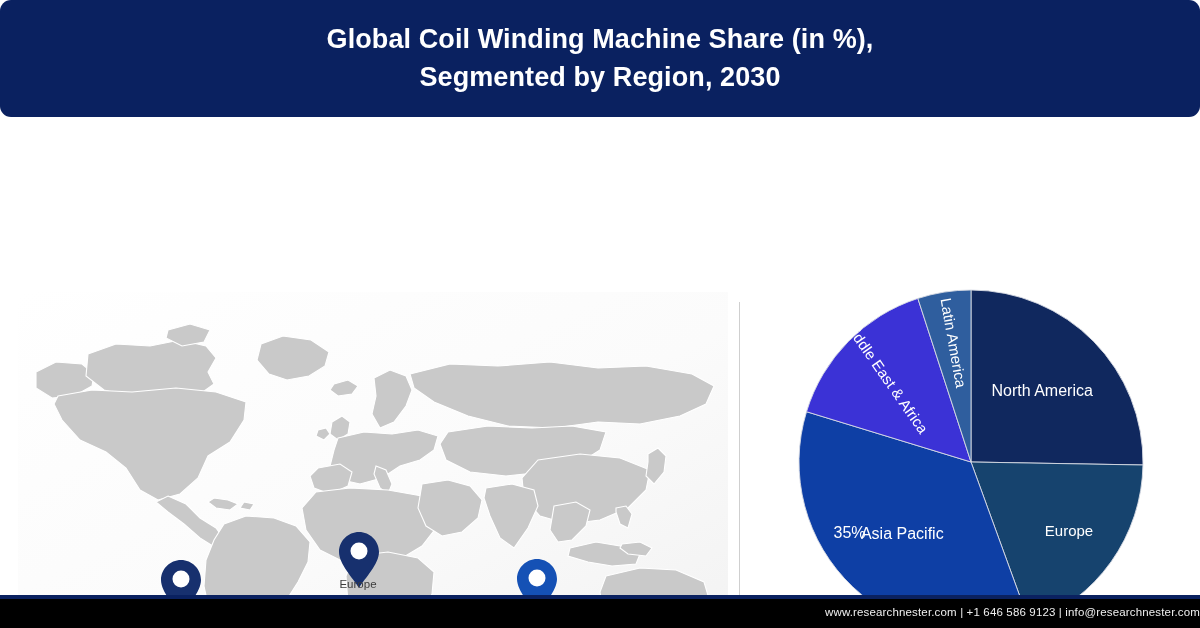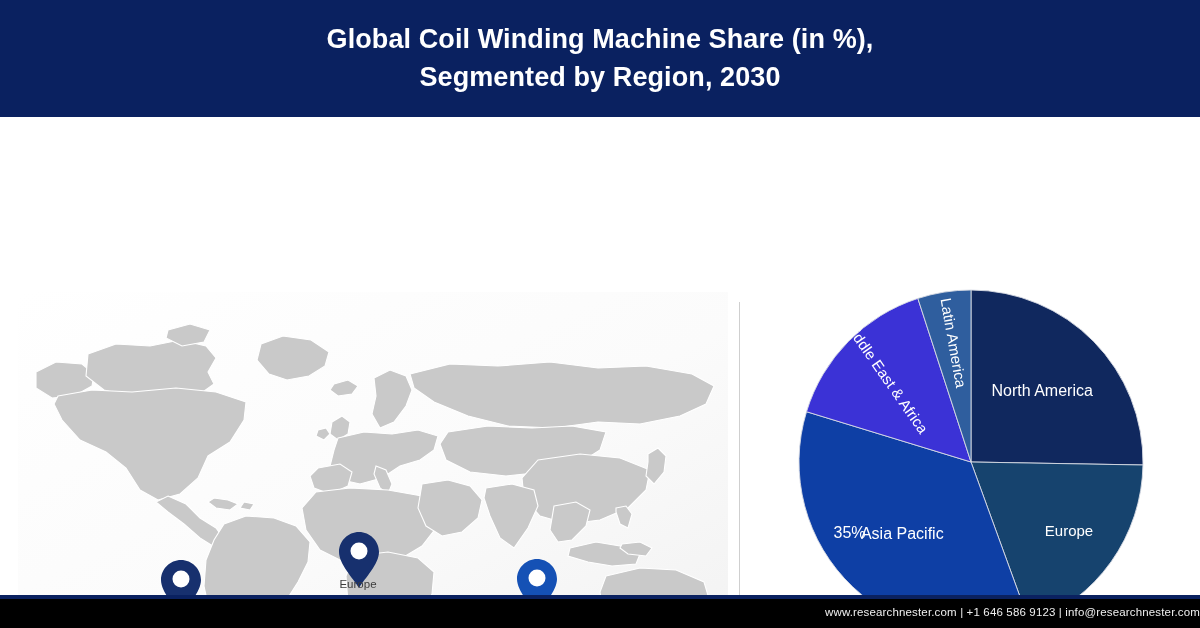--- a/index.html
+++ b/index.html
@@ -9,21 +9,21 @@
     font-family:"Liberation Sans", sans-serif;
     overflow:hidden;
     position:relative;
   }
   #root{position:relative;width:1200px;height:628px;background:#fff;}
 
   
   .header{
     position:absolute;left:0;top:0;width:1200px;height:117px;
     background:#0a2160;
-    display:flex;align-items:center;justify-content:center;
+    display:flex;align-items:center;justify-content:center;border-radius:11px;
   }
   .header-title{
     color:#ffffff;
     font-size:27px;
     font-weight:bold;
     line-height:1.38;
     text-align:center;
     letter-spacing:0.1px;
     padding:0 40px;
   }

